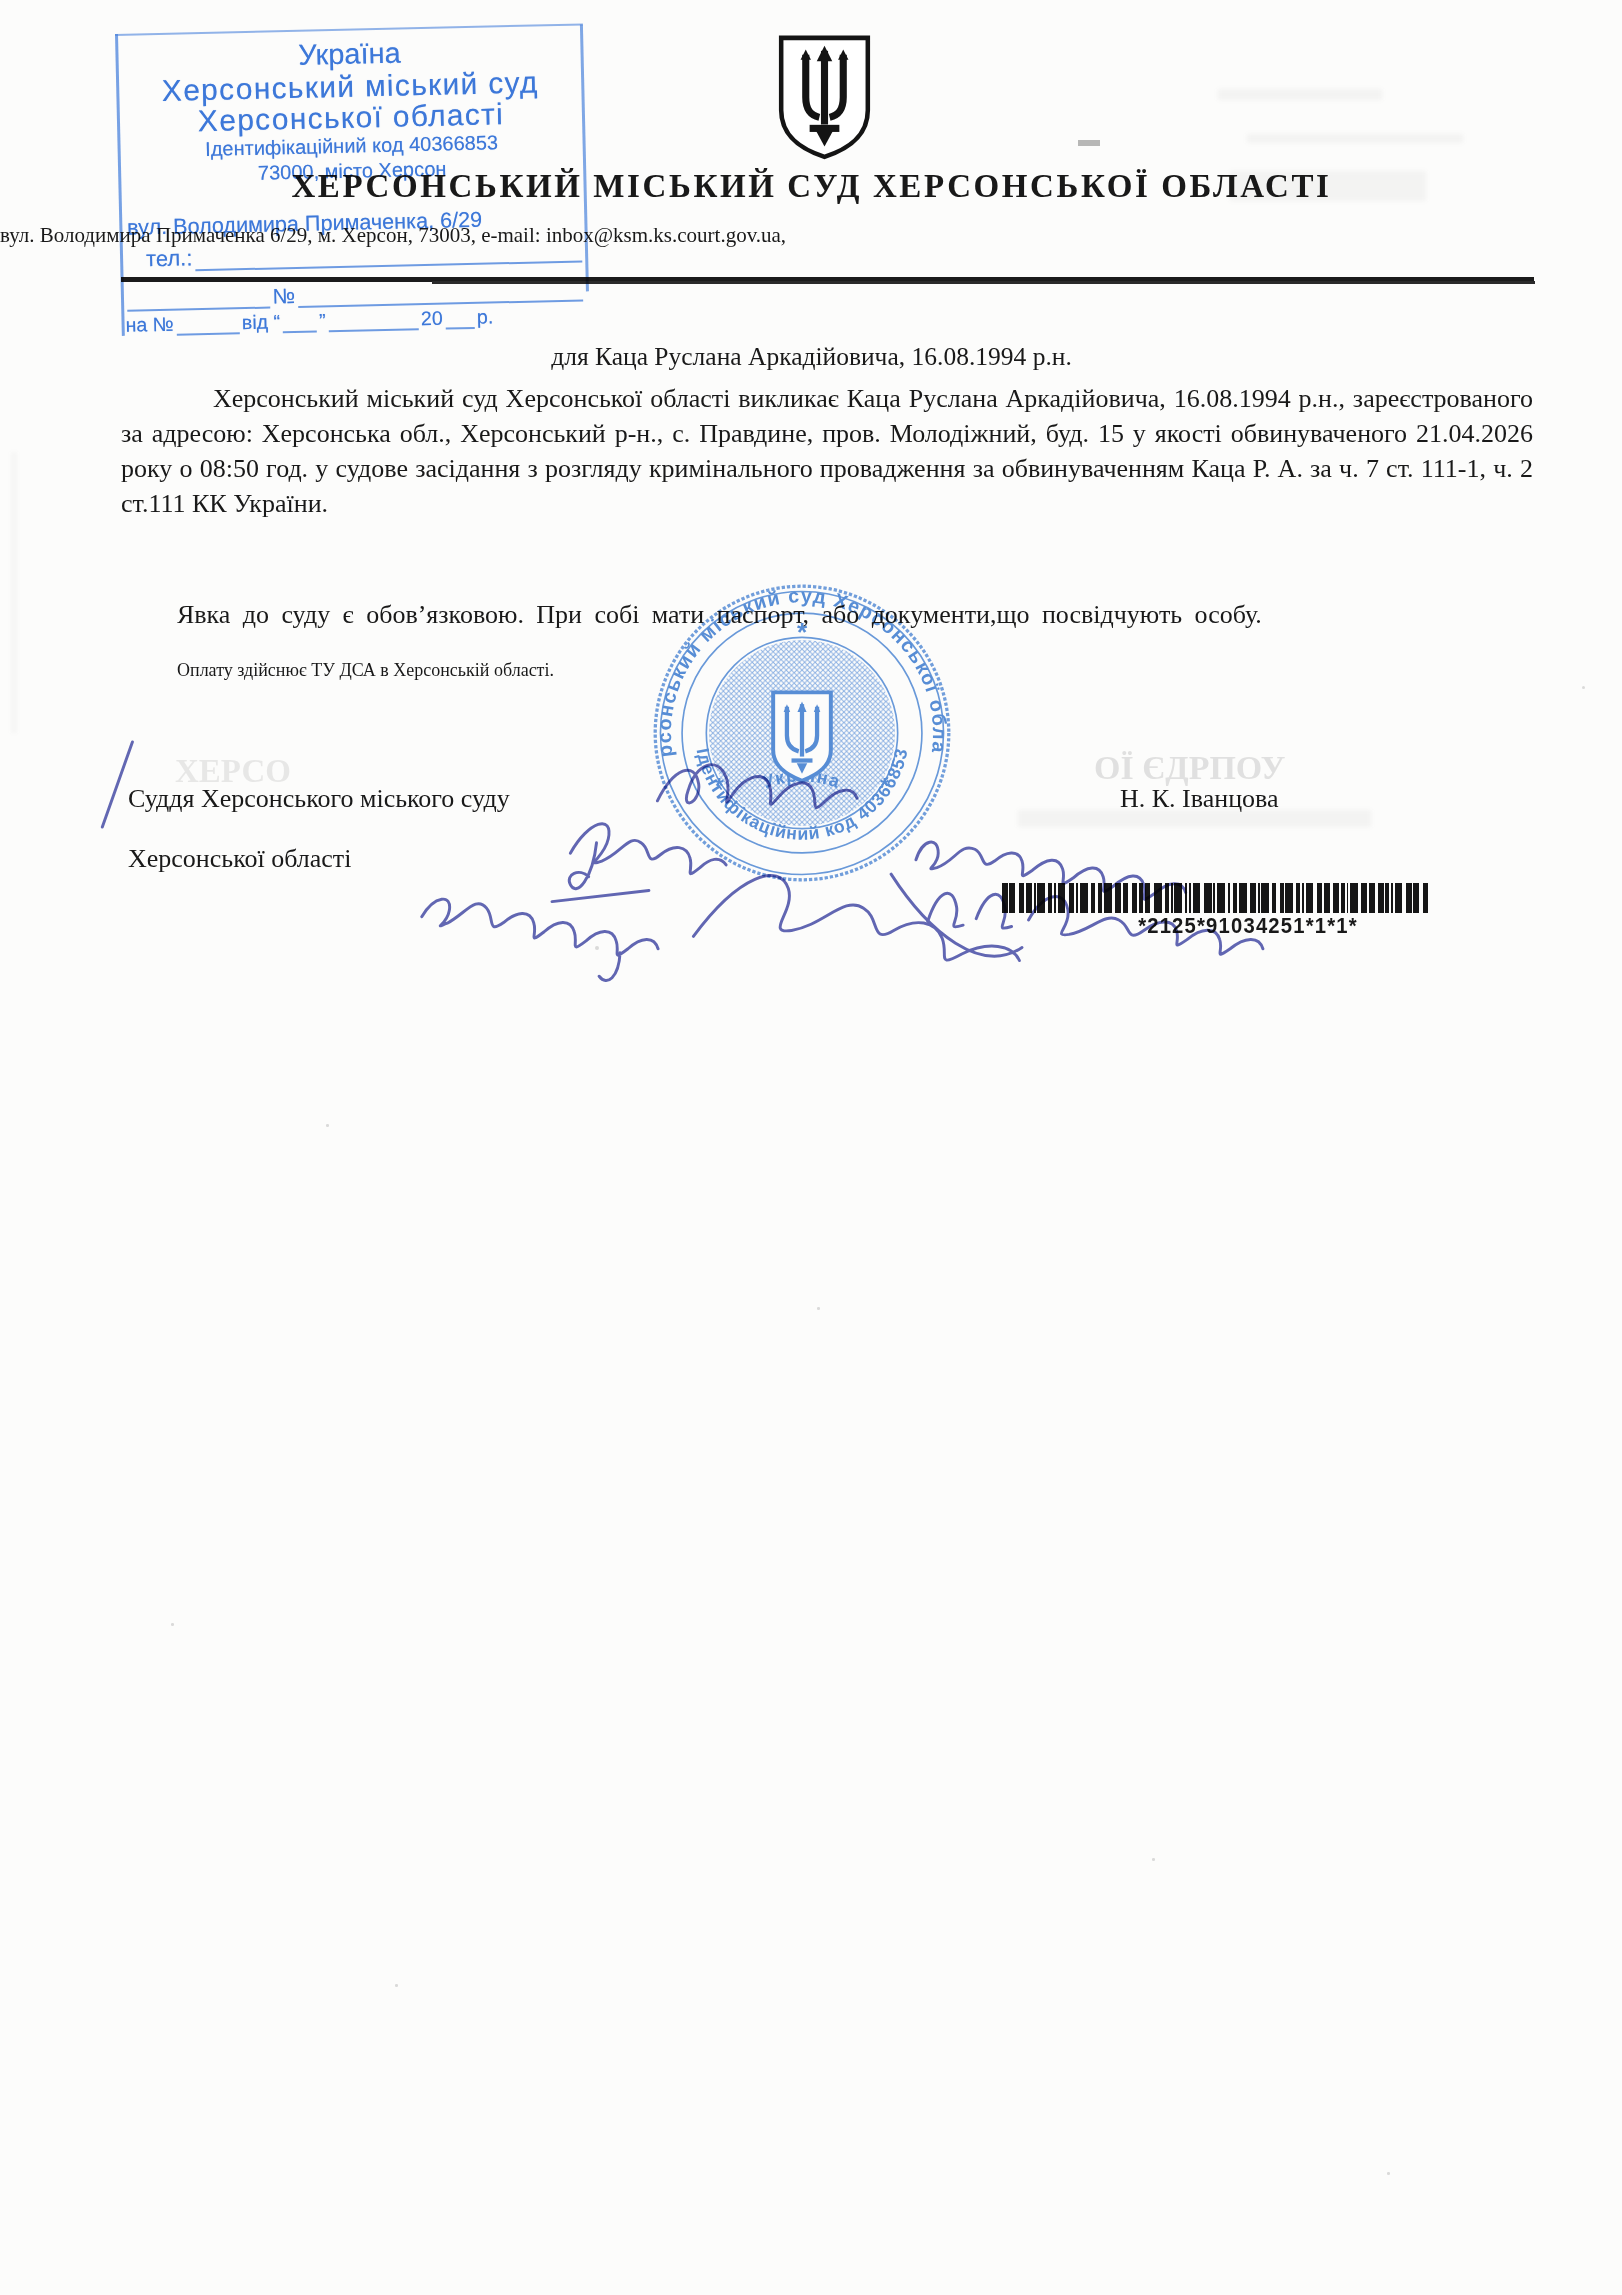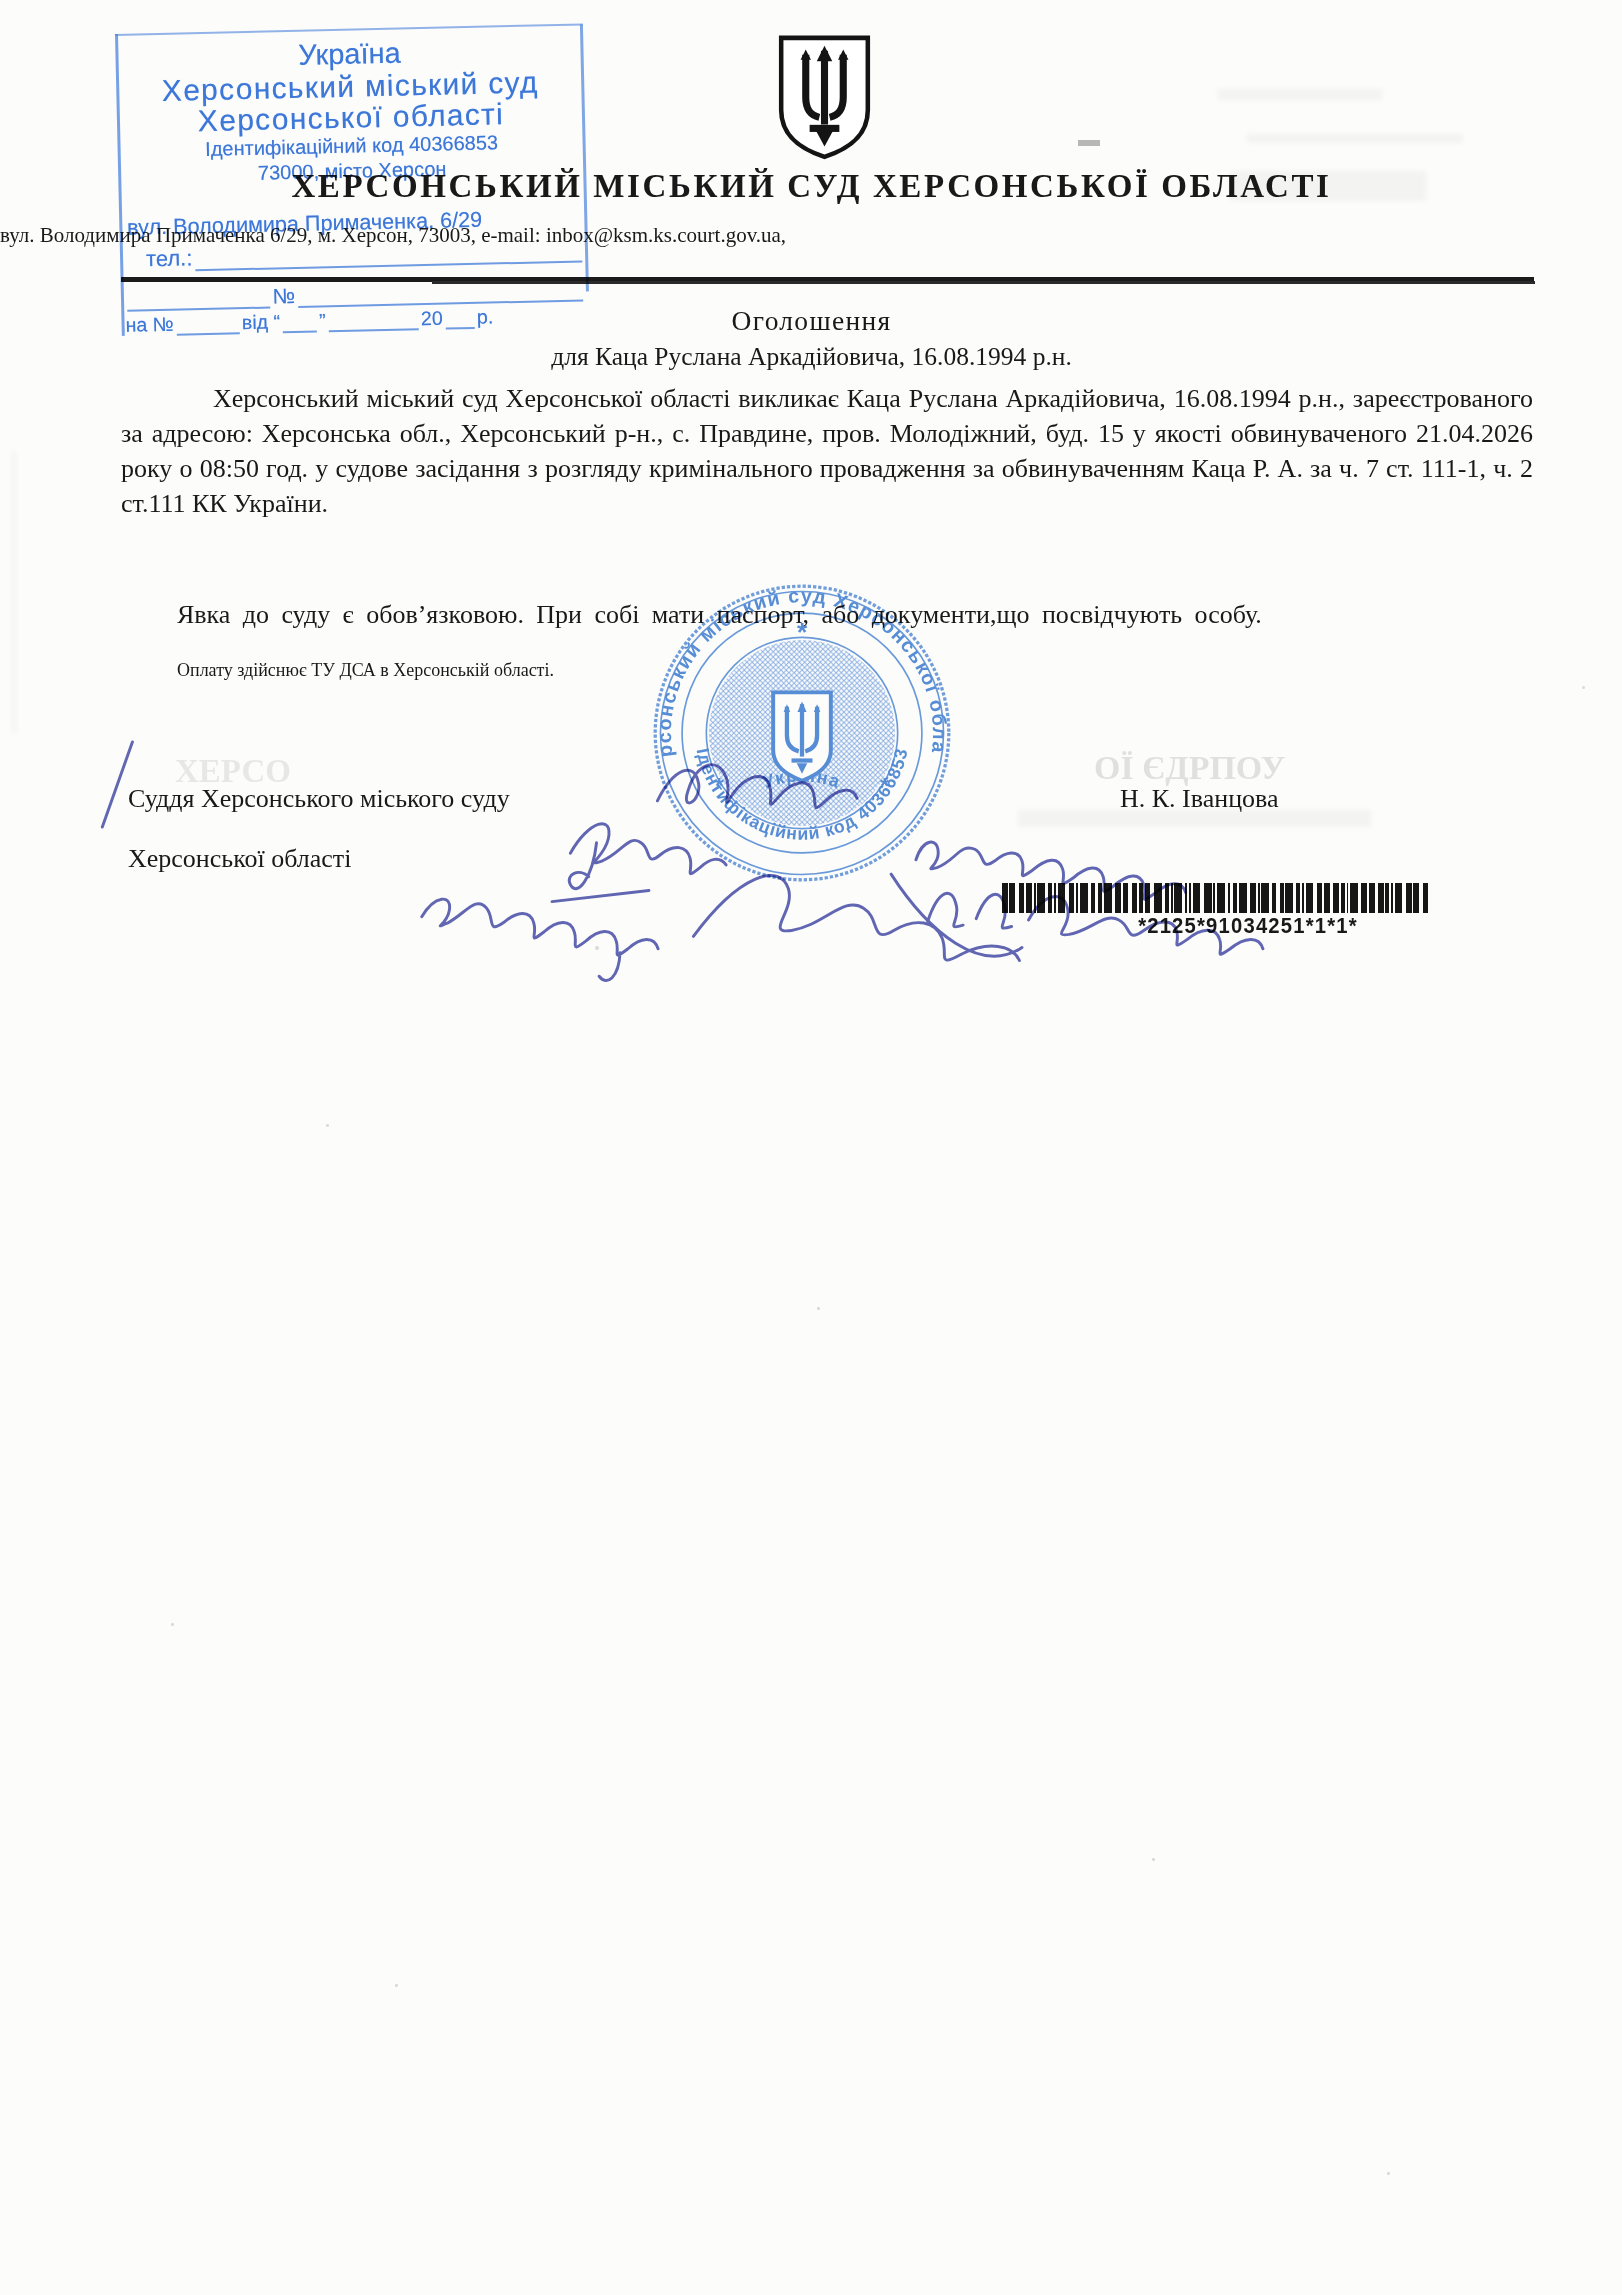--- a/index.html
+++ b/index.html
@@ -127,21 +127,20 @@
       <span>від “</span>
       <span class="ul fix" style="width:34px;"></span>
       <span>”</span>
       <span class="ul fix" style="width:90px;"></span>
       <span>20</span>
       <span class="ul fix" style="width:29px;"></span>
       <span>р.</span>
     </div>
   </div>
 
-  <div class="abs doc-title">Оголошення</div>
   <div class="abs doc-for">для  Каца  Руслана  Аркадійовича, 16.08.1994 р.н.</div>
   <div class="abs par1">Херсонський міський суд Херсонської області викликає Каца Руслана Аркадійовича, 16.08.1994 р.н., зареєстрованого за адресою: Херсонська обл., Херсонський р-н., с. Правдине, пров. Молодіжний, буд. 15 у якості обвинуваченого 21.04.2026 року о 08:50 год. у судове засідання з розгляду кримінального провадження за обвинуваченням Каца Р. А. за  ч. 7 ст. 111-1, ч. 2 ст.111 КК України.</div>
   <div class="abs par2">Явка до суду є обов’язковою. При собі мати паспорт, або документи,що посвідчують особу.</div>
   <div class="abs par3">Оплату здійснює ТУ ДСА в Херсонській області.</div>
   <div class="abs role1">Суддя Херсонського міського суду</div>
   <div class="abs role2">Херсонської області</div>
   <div class="abs signer">Н. К. Іванцова</div>
 
   <div class="abs seal">
     <svg width="308" height="308" viewBox="-235 -235 470 470">

